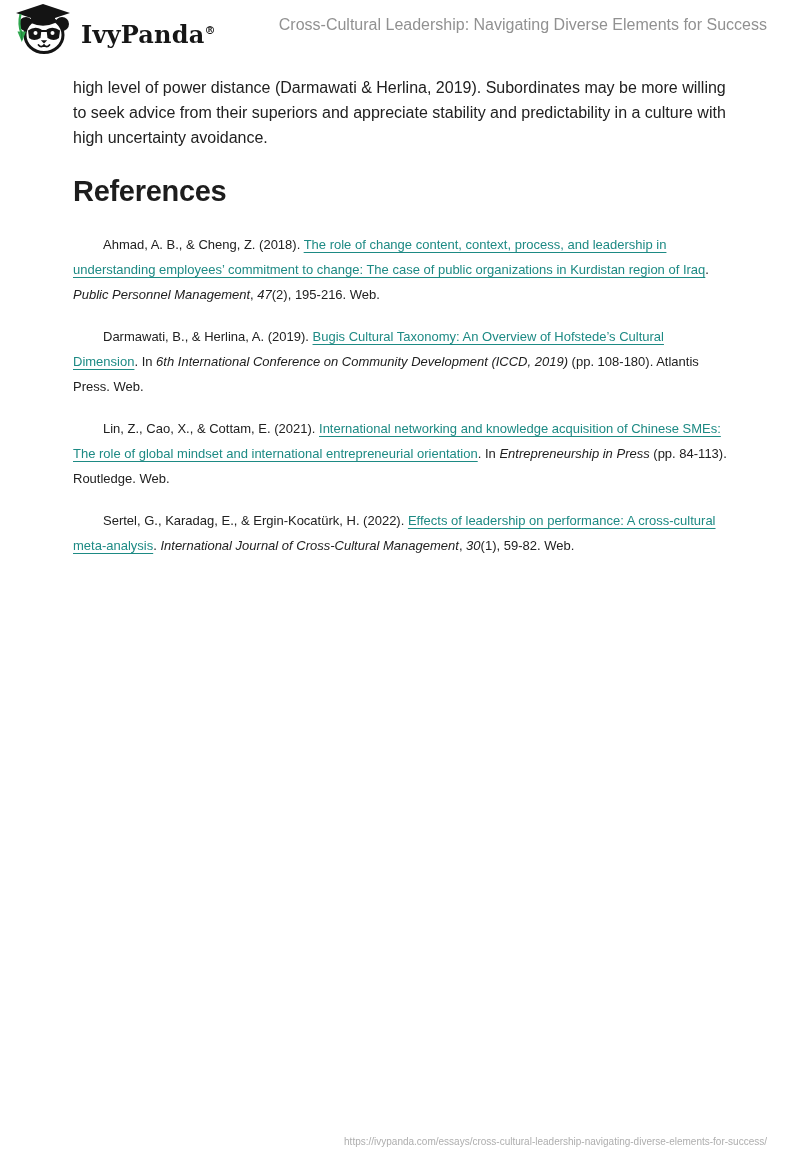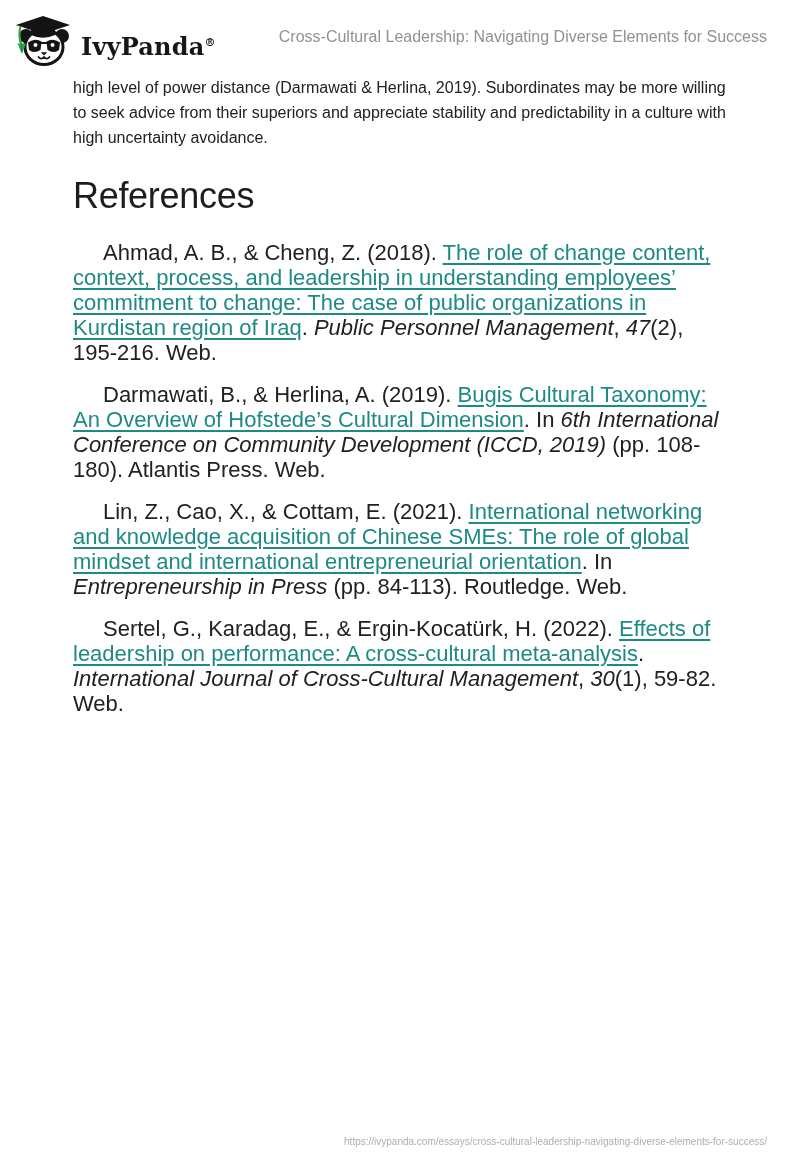--- a/index.html
+++ b/index.html
@@ -11,21 +11,21 @@
     background: #ffffff;
     font-family: "Liberation Sans", sans-serif;
     color: var(--text-color, #212121);
     overflow: hidden;
   }
 
   
   .header {
     display: flex;
     align-items: flex-start;
-    padding: 16px 33px 0 14px;
+    padding: 4px 33px 0 14px;
     height: 64px;
   }
   .brand-wrap {
     display: flex;
     align-items: center;
     gap: 9px;
   }
   .logo-icon { width: 58px; height: 52px; flex: 0 0 auto; }
   .brand {
     font-family: "DejaVu Serif", serif;
@@ -53,30 +53,30 @@
   
   .main { padding: 11px 73px 0 73px; }
   .intro-paragraph {
     margin: 0;
     font-size: 16px;
     line-height: 25px;
     color: var(--text-color, #212121);
   }
   .references-heading {
     margin: 26px 0 0 0;
-    font-size: 36px;
-    font-weight: 400;
+    font-size: 29px;
+    font-weight: 700;
     letter-spacing: -0.3px;
     color: #1d1d1d;
     line-height: 1.1;
   }
   .references-list { margin-top: 24px; }
   .reference-entry {
     margin: 0 0 17px 0;
-    font-size: 22px;
+    font-size: 13px;
     line-height: 25px;
     text-indent: 30px; 
   }
   .reference-entry a {
     color: var(--link-color, #1d8a84);
     text-decoration: underline;
     text-underline-offset: 3px;
   }
   .reference-entry em { font-style: italic; }
 

